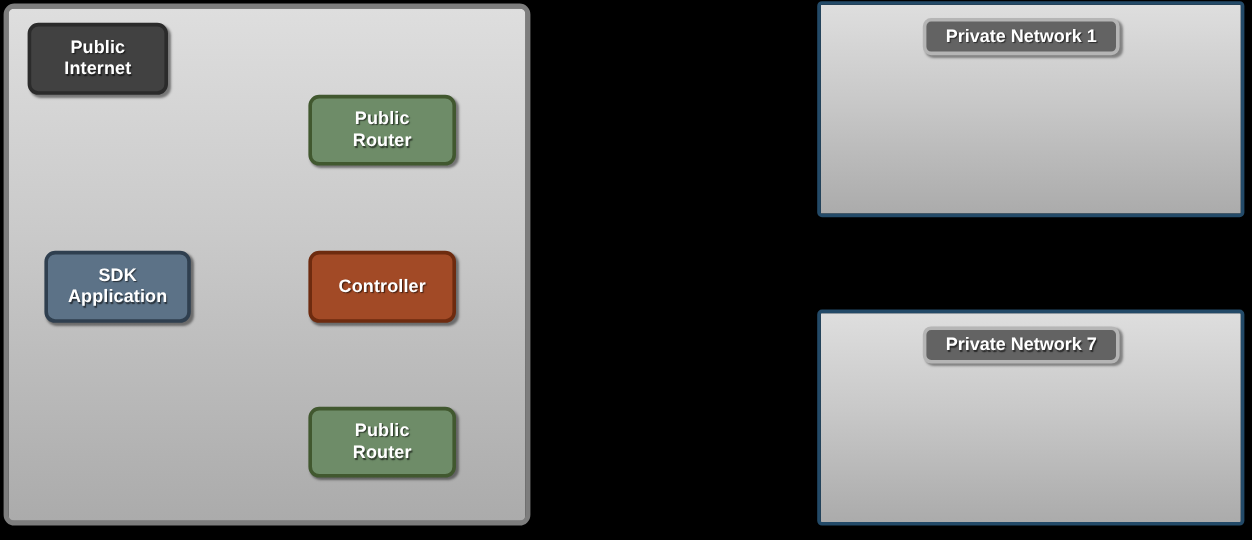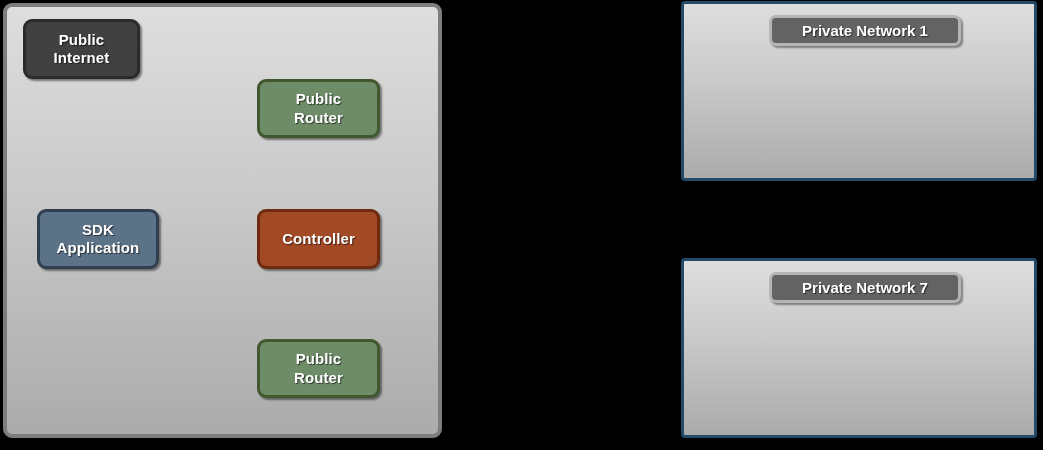--- a/index.html
+++ b/index.html
@@ -106,21 +106,21 @@
   #node-sdk-application   { left: 30px;  top: 202px; width: 122px; height: 60px; }
   #node-controller        { left: 250px; top: 202px; width: 123px; height: 60px; }
   #node-public-router-2   { left: 250px; top: 332px; width: 123px; height: 59px; }
 
   
   .net-badge {
     position: absolute;
     box-sizing: border-box;
     left: 85px;
     top: 11px;
-    width: 192px;
+    width: 164px;
     height: 31px;
     display: flex;
     align-items: center;
     justify-content: center;
     background: #636363;
     border: 3px solid #b5b5b5;
     border-radius: 7px;
     color: #ffffff;
     font-weight: bold;
     font-size: 15px;

